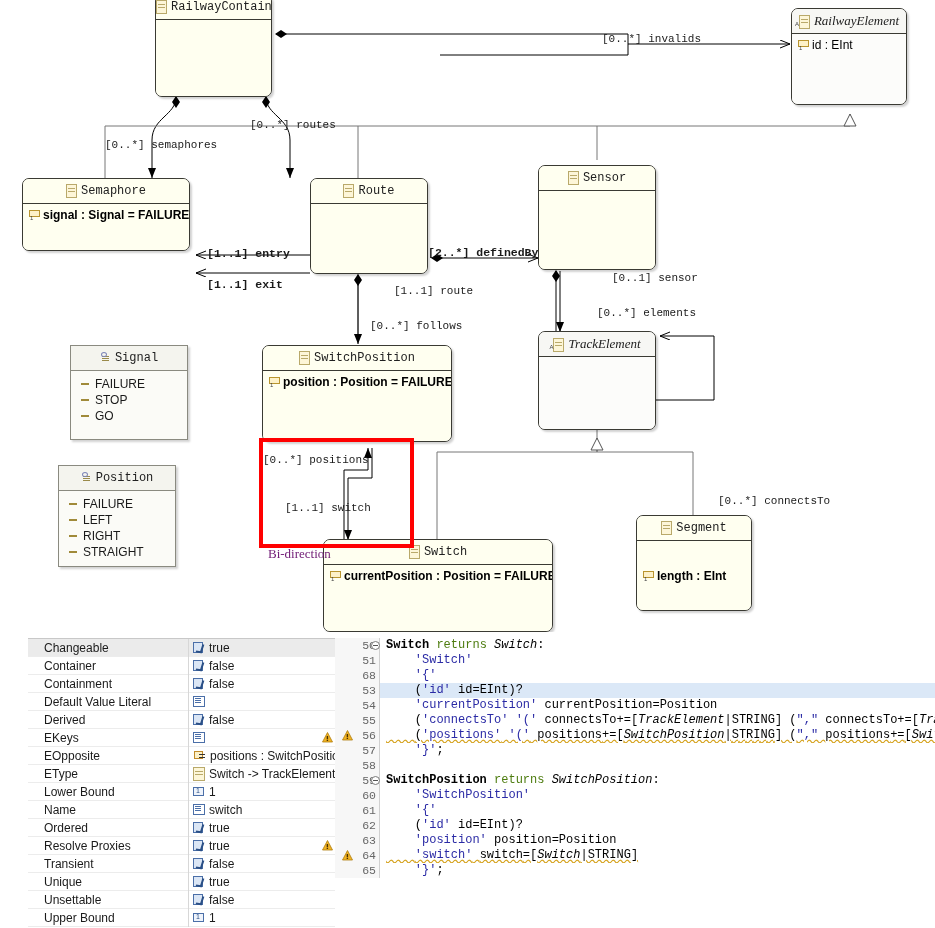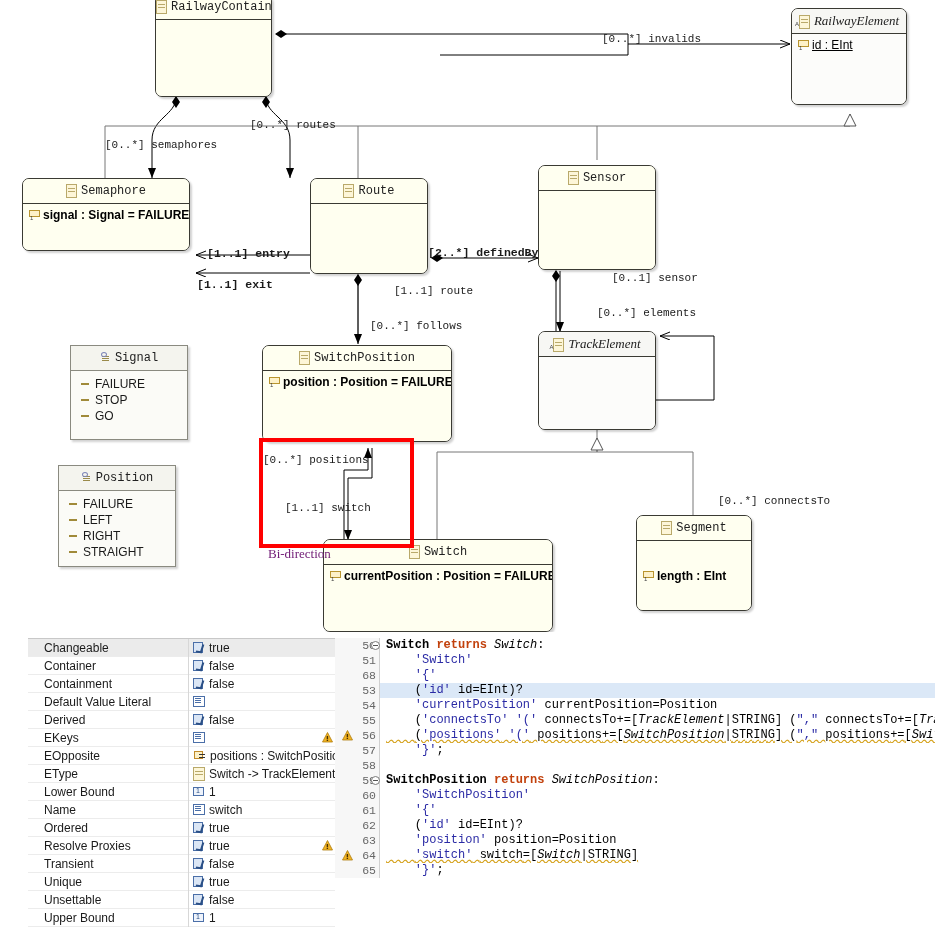--- a/index.html
+++ b/index.html
@@ -268,21 +268,21 @@
     box-sizing:border-box;position:relative;
     font-size:11.5px;
   }
   #code .gutborder{
     width:1px;flex:0 0 1px;background:#d0d0d0;
   }
   #code .ctext{
     padding-left:6px;flex:1;white-space:pre;overflow:hidden;
   }
   .k-rule{color:#000;font-weight:bold;}
-  .k-kw{color:#c2410c;font-weight:bold;}
+  .k-kw{color:#4d7c0f;font-weight:normal;}
   .k-type{color:#000;font-style:italic;}
   .k-str{color:#2a2aa5;}
   .k-plain{color:#000;}
   .squig{
     text-decoration:underline;
     text-decoration-style:wavy;
     text-decoration-color:#d4a017;
   }
 </style>
 </head>
@@ -345,21 +345,21 @@
     <div class="hdr">
       <span class="ico-class"></span><span>RailwayContainer</span>
     </div>
     <div class="body" style="height:78px;"></div>
   </div>
 
   <div class="uclass abstract" style="left:791px;top:8px;width:116px;height:97px;">
     <div class="hdr">
       <span class="ico-abs"><span class="abs-mark">A</span></span><span>RailwayElement</span>
     </div>
-    <div class="body" style="height:71px;text-decoration:underline;">
+    <div class="body" style="height:71px;">
       <div class="attr plain">
         <span class="ico-attr">
             <i></i>
             <b>1</b>
           </span>
         <span>id : EInt</span>
       </div>
     </div>
   </div>
 
@@ -485,21 +485,21 @@
           <span class="dash"></span>
           <span>STRAIGHT</span>
         </div>
     </div>
   </div>
 
   <div class="elabel" style="left:602px;top:33px;">[0..*] invalids</div>
   <div class="elabel" style="left:250px;top:119px;">[0..*] routes</div>
   <div class="elabel" style="left:105px;top:139px;">[0..*] semaphores</div>
   <div class="elabel bold" style="left:207px;top:247px;">[1..1] entry</div>
-  <div class="elabel bold" style="left:197px;top:278px;text-align:right;">[1..1] exit</div>
+  <div class="elabel bold" style="left:207px;top:278px;text-align:right;">[1..1] exit</div>
   <div class="elabel bold" style="left:428px;top:246px;">[2..*] definedBy</div>
   <div class="elabel" style="left:394px;top:285px;">[1..1] route</div>
   <div class="elabel" style="left:612px;top:272px;">[0..1] sensor</div>
   <div class="elabel" style="left:597px;top:307px;">[0..*] elements</div>
   <div class="elabel" style="left:370px;top:320px;">[0..*] follows</div>
   <div class="elabel" style="left:718px;top:495px;">[0..*] connectsTo</div>
   <div class="elabel" style="left:263px;top:454px;">[0..*] positions</div>
   <div class="elabel" style="left:285px;top:502px;">[1..1] switch</div>
 
   <div class="redbox" style="left:259px;top:438px;width:155px;height:110px;"></div>

